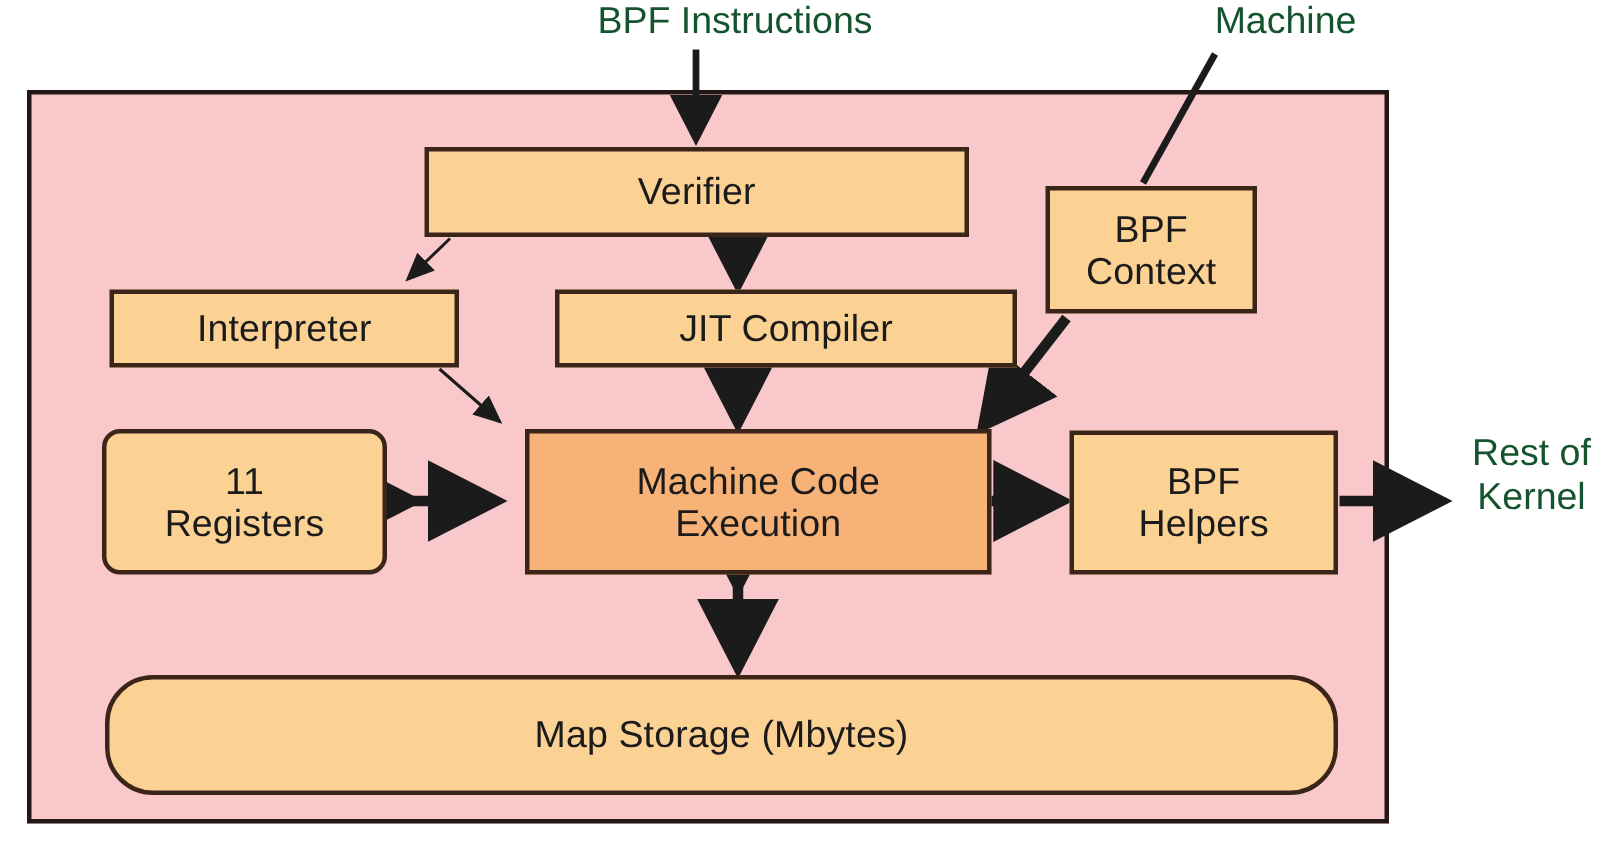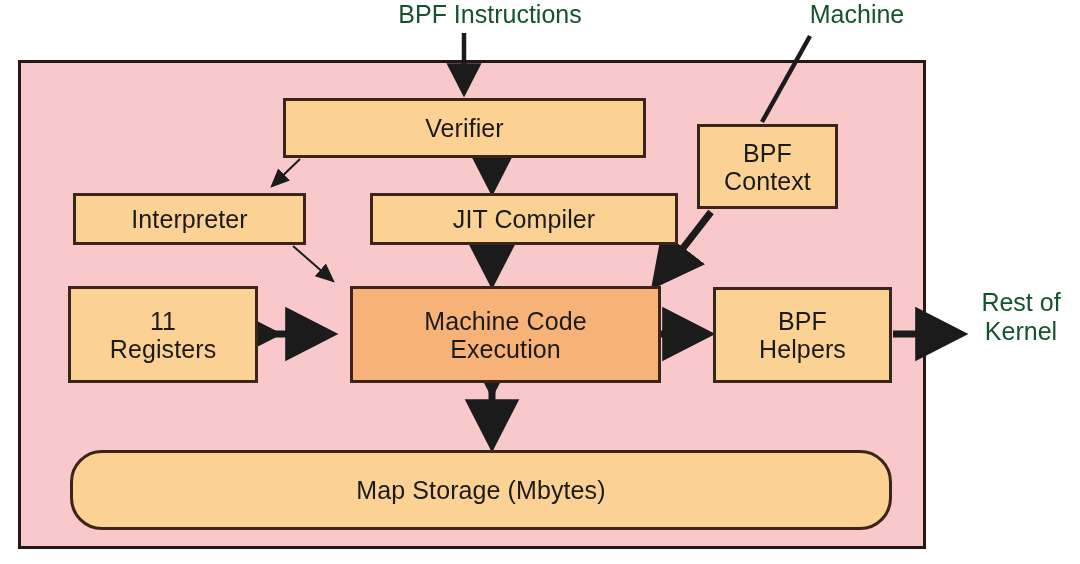--- a/index.html
+++ b/index.html
@@ -129,21 +129,21 @@
 
   <div class="node" style="left:73px; top:193px; width:233px; height:52px;">Interpreter</div>
 
   <div class="node" style="left:283px; top:98px; width:363px; height:60px;">Verifier</div>
 
   <div class="node" style="left:338px; top:193px; width:308px; height:52px;margin-left:32px;">JIT Compiler</div>
 
   <div class="node" style="left:697px; top:124px; width:141px; height:85px;">BPF
 Context</div>
 
-  <div class="node" style="left:68px; top:286px; width:190px; height:97px;">11
+  <div class="node" style="left:68px; top:286px; width:190px; height:97px;border-radius:12px;">11
 Registers</div>
 
   <div class="node accent" style="left:350px; top:286px; width:311px; height:97px;">Machine Code
 Execution</div>
 
   <div class="node" style="left:713px; top:287px; width:179px; height:96px;">BPF
 Helpers</div>
 
   <div class="node" style="left:70px; top:450px; width:822px; height:80px;border-radius:32px;">Map Storage (Mbytes)</div>
 

